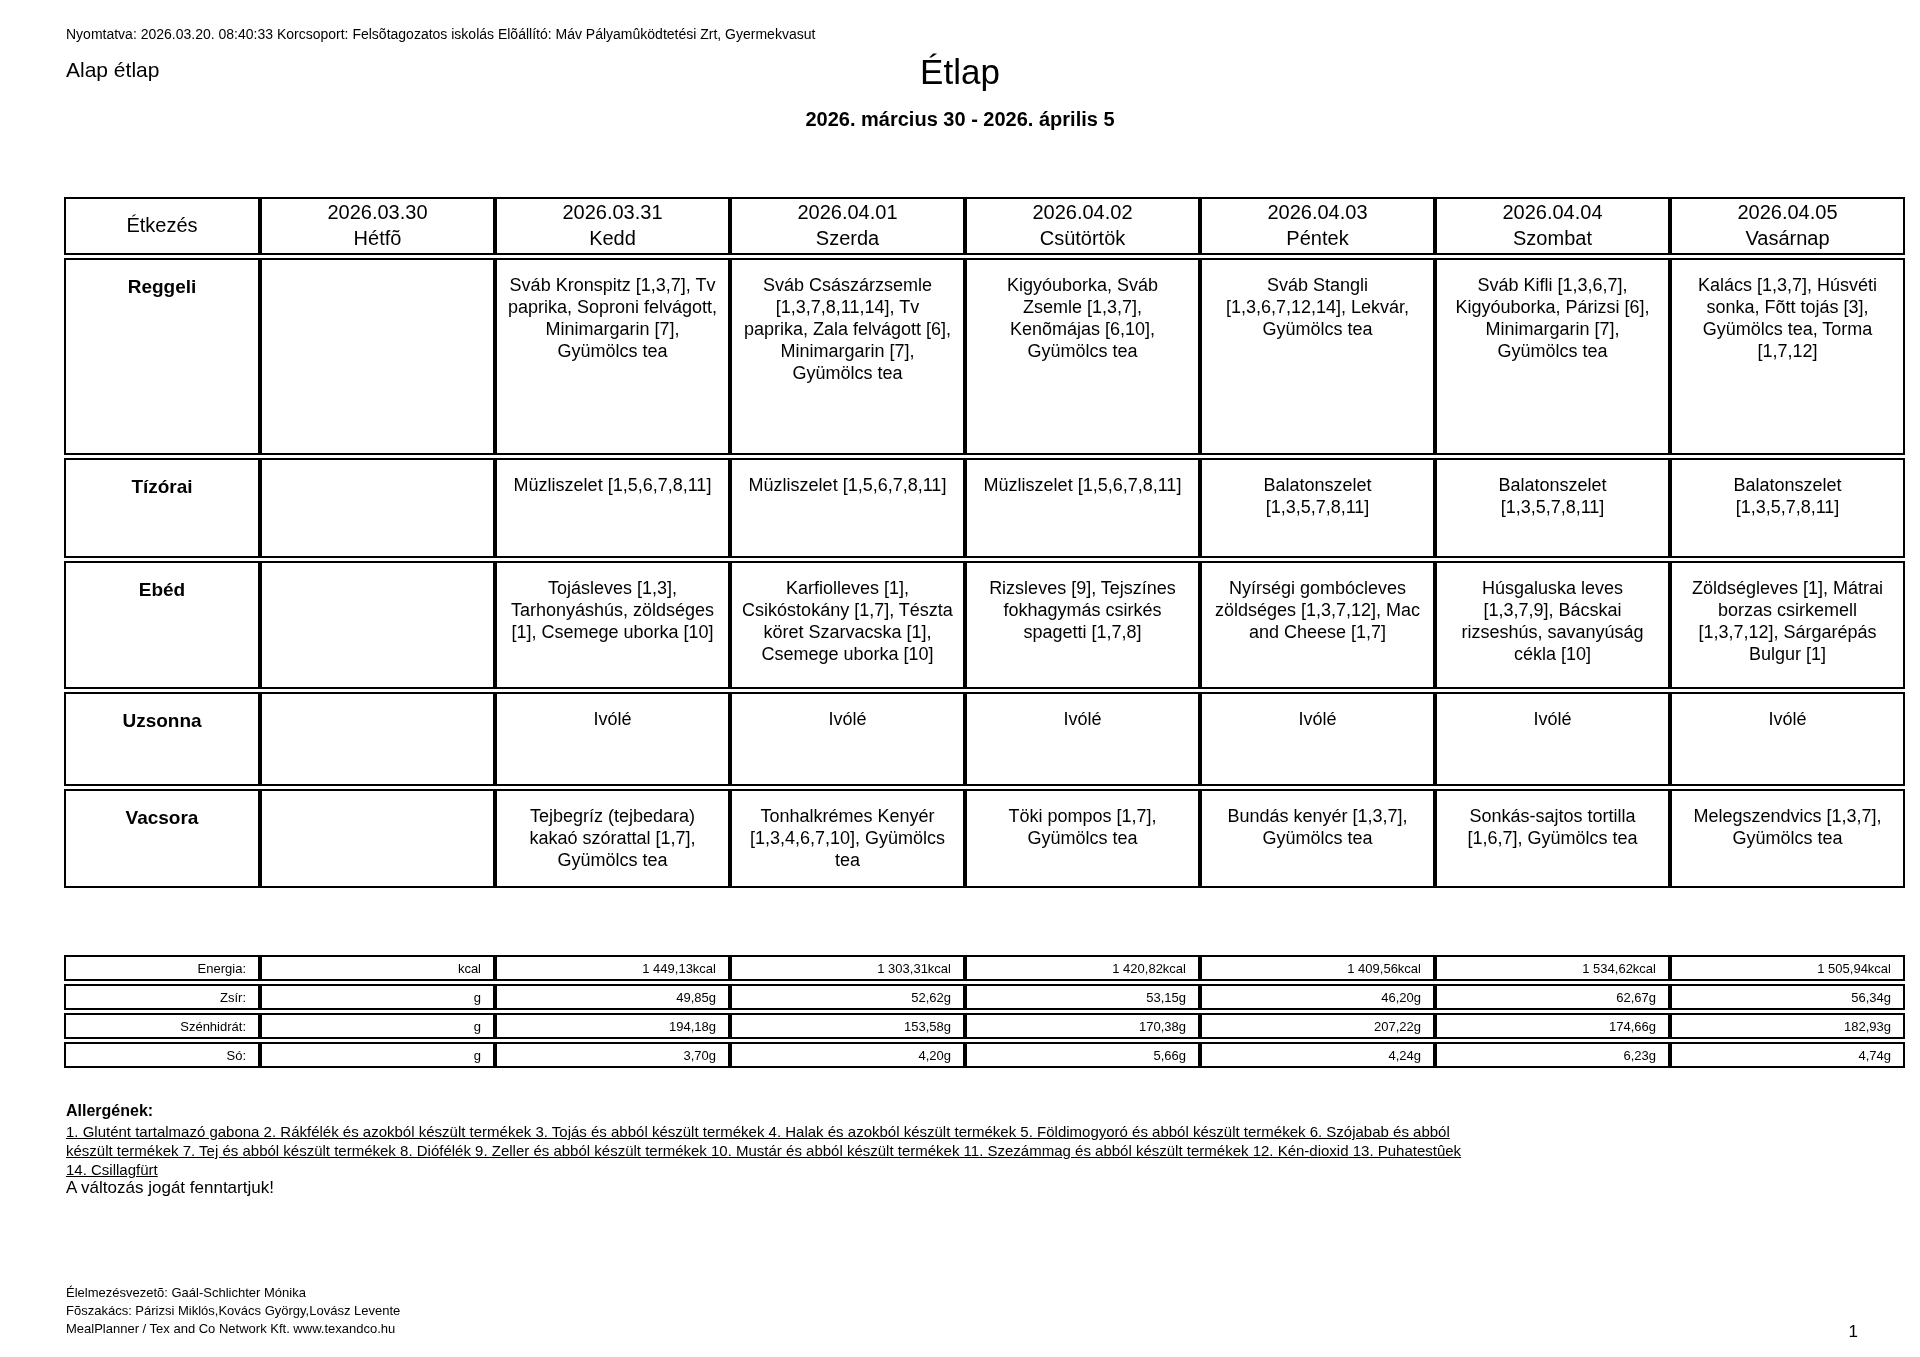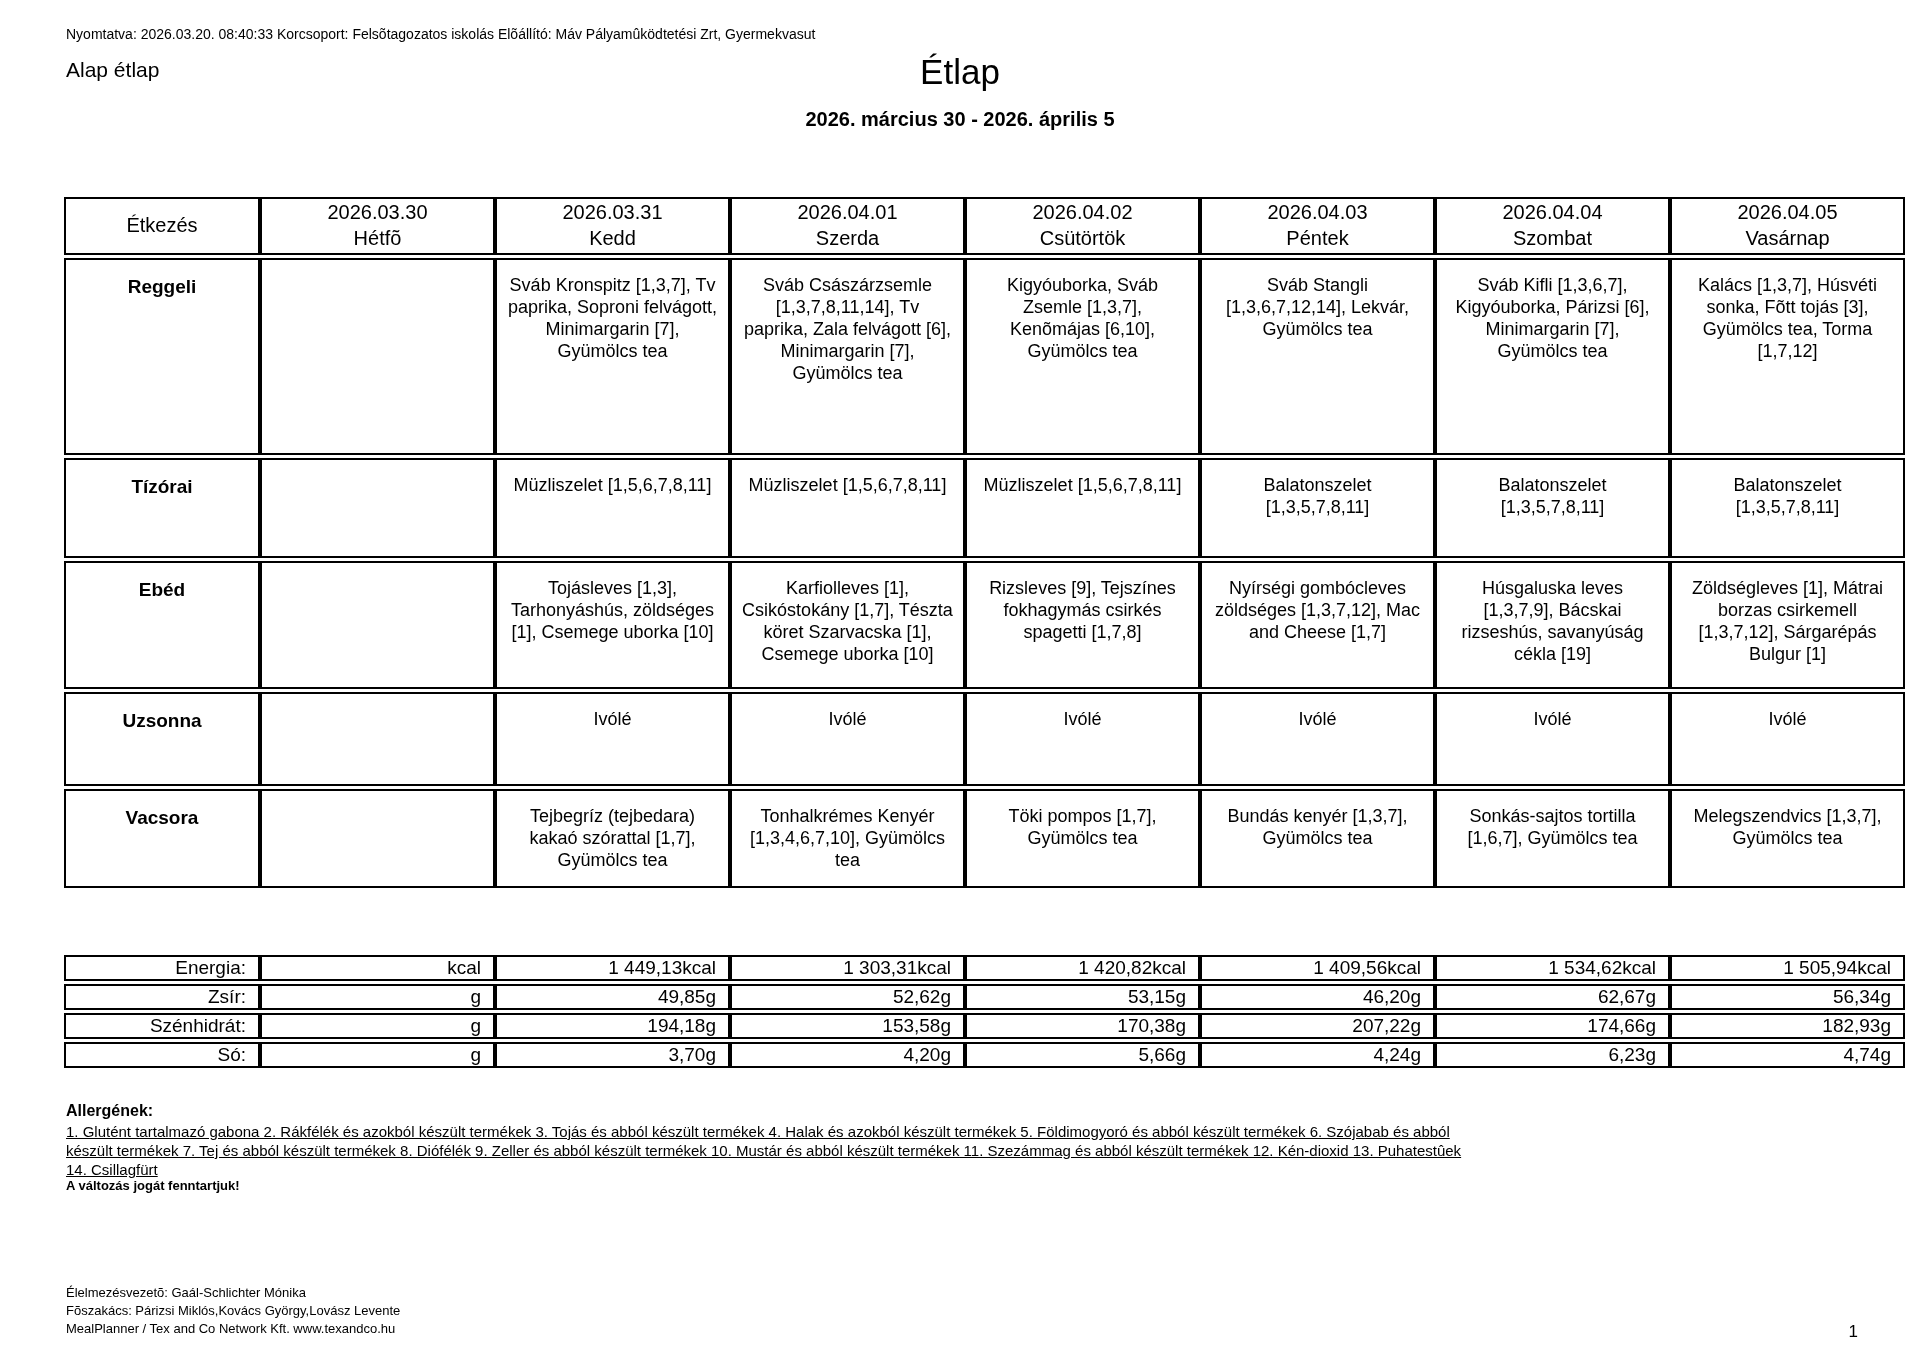--- a/index.html
+++ b/index.html
@@ -35,26 +35,26 @@
 
   .row-label { font-weight: bold; font-size: 19px; text-align: center; vertical-align: top; padding-top: 16px; }
   .menu-cell { font-size: 18px; text-align: center; vertical-align: top; padding: 15px 10px 0 10px; line-height: 1.22; }
 
   tr.row-reggeli > td { height: 197px; }
   tr.row-tizorai > td { height: 100px; }
   tr.row-ebed    > td { height: 128px; }
   tr.row-uzsonna > td { height: 94px; }
   tr.row-vacsora > td { height: 99px; }
 
-  .nutri-table td { height: 26px; font-size: 19px; text-align: right; vertical-align: middle; padding: 0 12px 0 0; }
+  .nutri-table td { height: 26px; font-size: 13px; text-align: right; vertical-align: middle; padding: 0 12px 0 0; }
 
   .allergens { position: absolute; left: 66px; top: 1102px; width: 1400px; }
   .allergens-heading { font-size: 16px; font-weight: bold; margin: 0 0 3px 0; }
   .allergens-text { font-size: 15px; line-height: 1.26; margin: 0; text-decoration: underline; }
-  .change-notice { position: absolute; left: 66px; top: 1178px; font-size: 13px; font-weight: bold; }
+  .change-notice { position: absolute; left: 66px; top: 1178px; font-size: 17px; }
   .footer { position: absolute; left: 66px; top: 1284px; font-size: 13px; line-height: 1.4; }
   .page-number { position: absolute; right: 62px; top: 1322px; font-size: 17px; }
 </style>
 </head>
 <body>
 
 <div class="print-info">Nyomtatva: 2026.03.20. 08:40:33 Korcsoport: Felsõtagozatos iskolás Elõállító: Máv Pályamûködtetési Zrt, Gyermekvasut</div>
 <div class="menu-type">Alap étlap</div>
 <div class="page-title">Étlap</div>
 <div class="date-range">2026. március 30 - 2026. április 5</div>
@@ -101,21 +101,21 @@
     <td class="menu-cell">Balatonszelet [1,3,5,7,8,11]</td>
     <td class="menu-cell">Balatonszelet [1,3,5,7,8,11]</td>
   </tr>
   <tr class="row-ebed">
     <td class="row-label">Ebéd</td>
     <td class="menu-cell"></td>
     <td class="menu-cell">Tojásleves [1,3], Tarhonyáshús, zöldséges [1], Csemege uborka [10]</td>
     <td class="menu-cell">Karfiolleves [1], Csikóstokány [1,7], Tészta köret Szarvacska [1], Csemege uborka [10]</td>
     <td class="menu-cell">Rizsleves [9], Tejszínes fokhagymás csirkés spagetti [1,7,8]</td>
     <td class="menu-cell">Nyírségi gombócleves zöldséges [1,3,7,12], Mac and Cheese [1,7]</td>
-    <td class="menu-cell">Húsgaluska leves [1,3,7,9], Bácskai rizseshús, savanyúság cékla [19]</td>
+    <td class="menu-cell">Húsgaluska leves [1,3,7,9], Bácskai rizseshús, savanyúság cékla [10]</td>
     <td class="menu-cell">Zöldségleves [1], Mátrai borzas csirkemell [1,3,7,12], Sárgarépás Bulgur [1]</td>
   </tr>
   <tr class="row-uzsonna">
     <td class="row-label">Uzsonna</td>
     <td class="menu-cell"></td>
     <td class="menu-cell">Ivólé</td>
     <td class="menu-cell">Ivólé</td>
     <td class="menu-cell">Ivólé</td>
     <td class="menu-cell">Ivólé</td>
     <td class="menu-cell">Ivólé</td>

